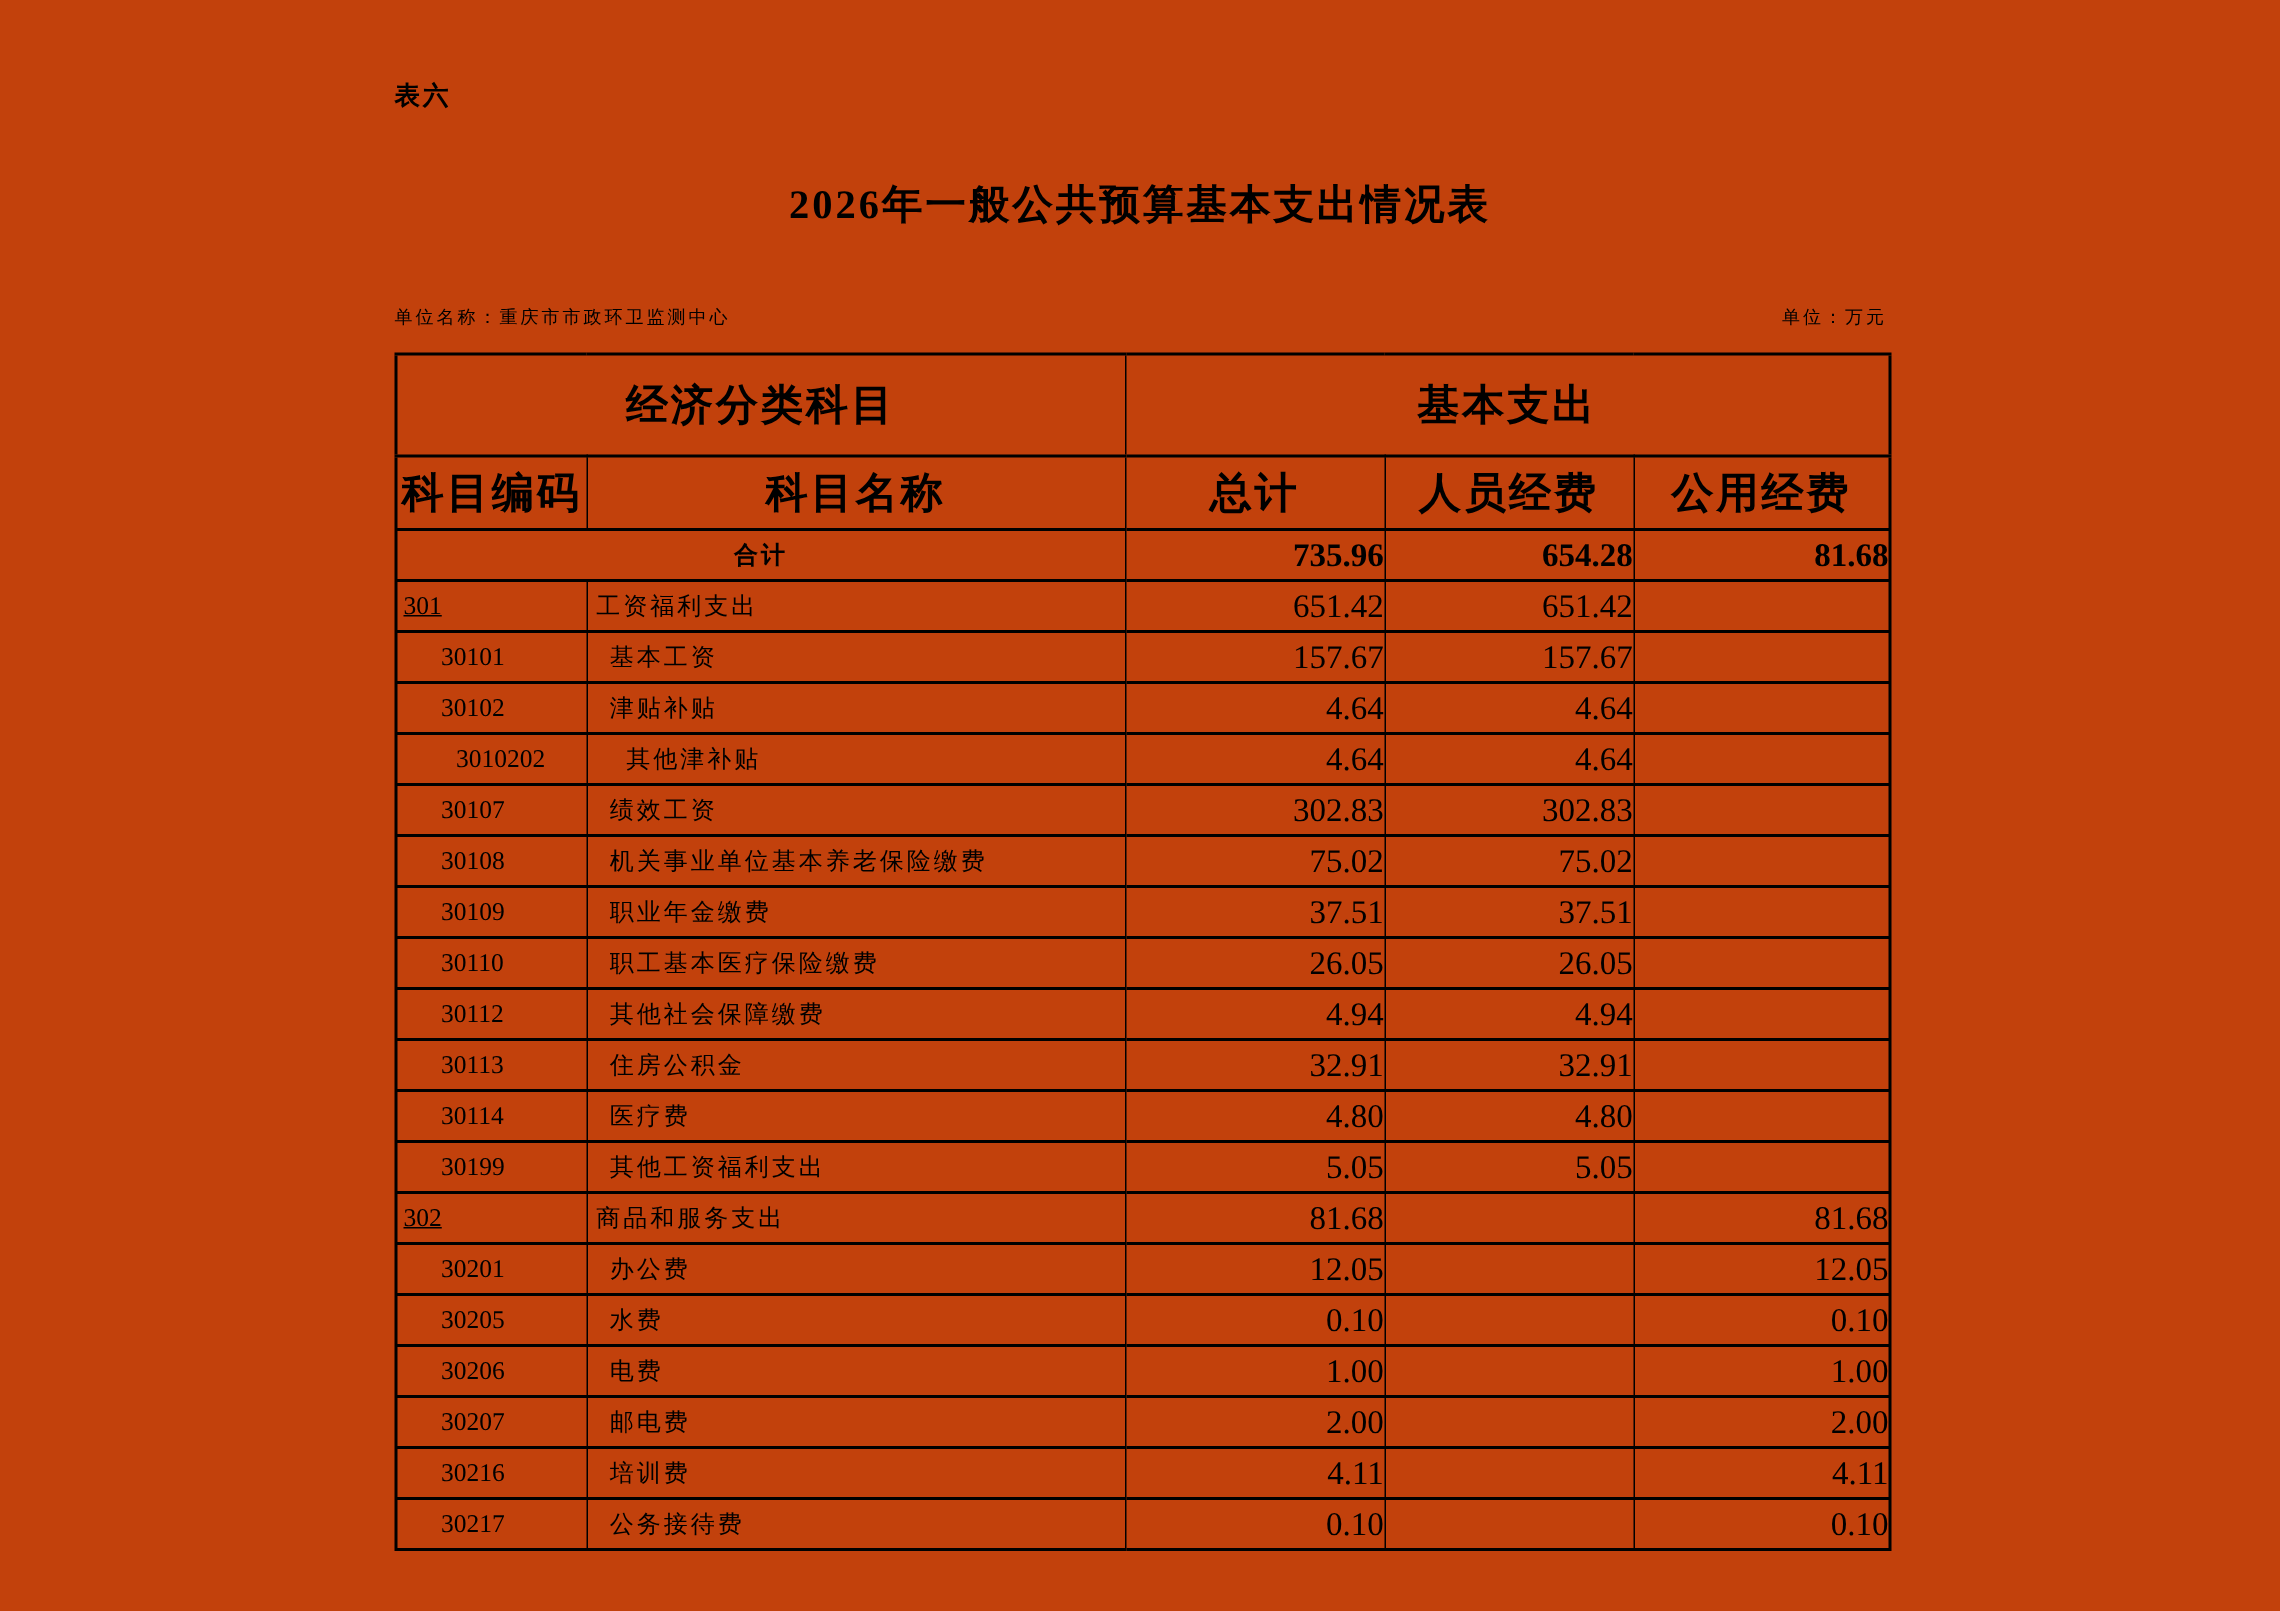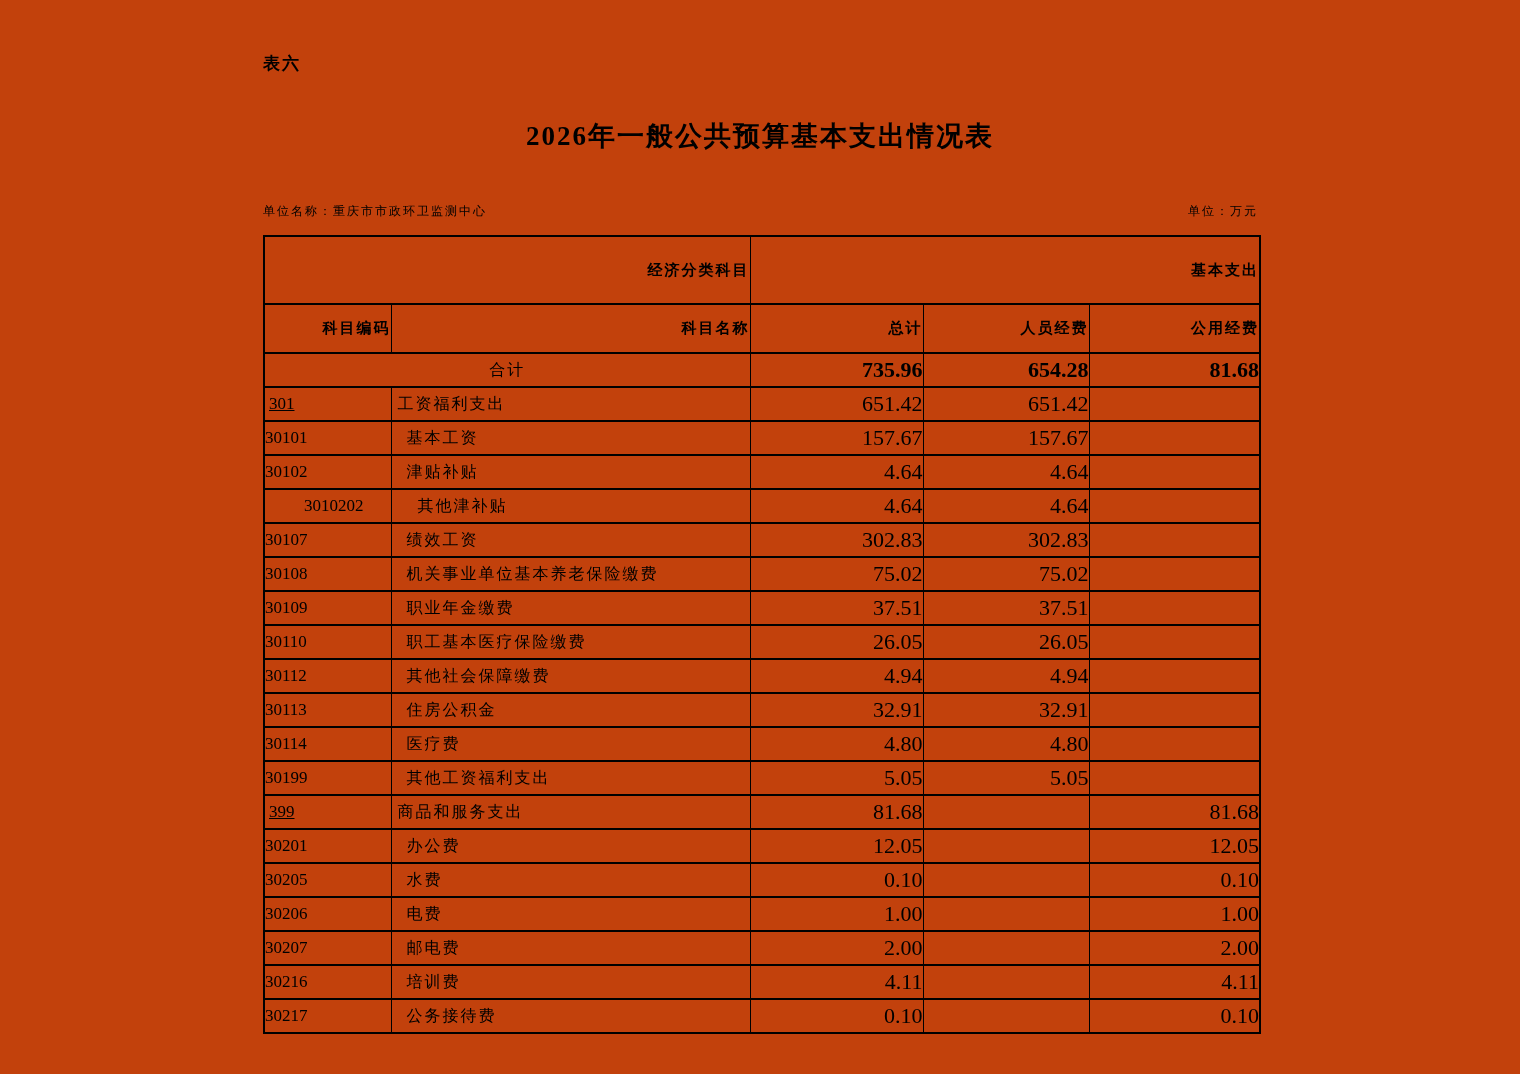--- a/index.html
+++ b/index.html
@@ -56,22 +56,22 @@
     border-right: 1px solid #000;
     border-top: 2px solid #000;
     border-bottom: 2px solid #000;
     padding: 0;
     overflow: hidden;
     white-space: nowrap;
   }
   table.budget th {
     font-family: "Liberation Sans", sans-serif;
     font-weight: bold;
-    font-size: 15px;
-    text-align: right;
+    font-size: 28px;
+    text-align: center;
     letter-spacing: 2px;
   }
   tr.hdr1 th { height: 66px; }
   tr.hdr2 th { height: 47px; }
   tr.total-row td { height: 32px; }
   tr.data-row td { height: 32px; }
   td.code {
     font-size: 17px;
     text-align: left;
     vertical-align: middle;
@@ -82,29 +82,29 @@
     vertical-align: middle;
     letter-spacing: 2px;
   }
   td.num {
     font-size: 22px;
     text-align: right;
     vertical-align: middle;
     padding-right: 5px;
   }
   tr.total-row td.total-label {
-    font-weight: normal;
+    font-weight: bold;
     font-size: 16px;
     text-align: center;
     letter-spacing: 2px;
     vertical-align: middle;
   }
   tr.total-row td.num { font-weight: bold; }
   tr.lvl0 td.code { padding-left: 4px; text-decoration: underline; }
-  tr.lvl1 td.code { padding-left: 0; }
+  tr.lvl1 td.code { padding-left: 29px; }
   tr.lvl2 td.code { padding-left: 39px; }
   tr.lvl0 td.name { padding-left: 6px; }
   tr.lvl1 td.name { padding-left: 15px; margin-left: 36px; }
   tr.lvl2 td.name { padding-left: 26px; }
 </style>
 </head>
 <body>
 
 <div class="page">
 
@@ -224,21 +224,21 @@
           <td class="num"></td>
         </tr>
         <tr class="data-row lvl1">
           <td class="code">30199</td>
           <td class="name">其他工资福利支出</td>
           <td class="num">5.05</td>
           <td class="num">5.05</td>
           <td class="num"></td>
         </tr>
         <tr class="data-row lvl0">
-          <td class="code">399</td>
+          <td class="code">302</td>
           <td class="name">商品和服务支出</td>
           <td class="num">81.68</td>
           <td class="num"></td>
           <td class="num">81.68</td>
         </tr>
         <tr class="data-row lvl1">
           <td class="code">30201</td>
           <td class="name">办公费</td>
           <td class="num">12.05</td>
           <td class="num"></td>

